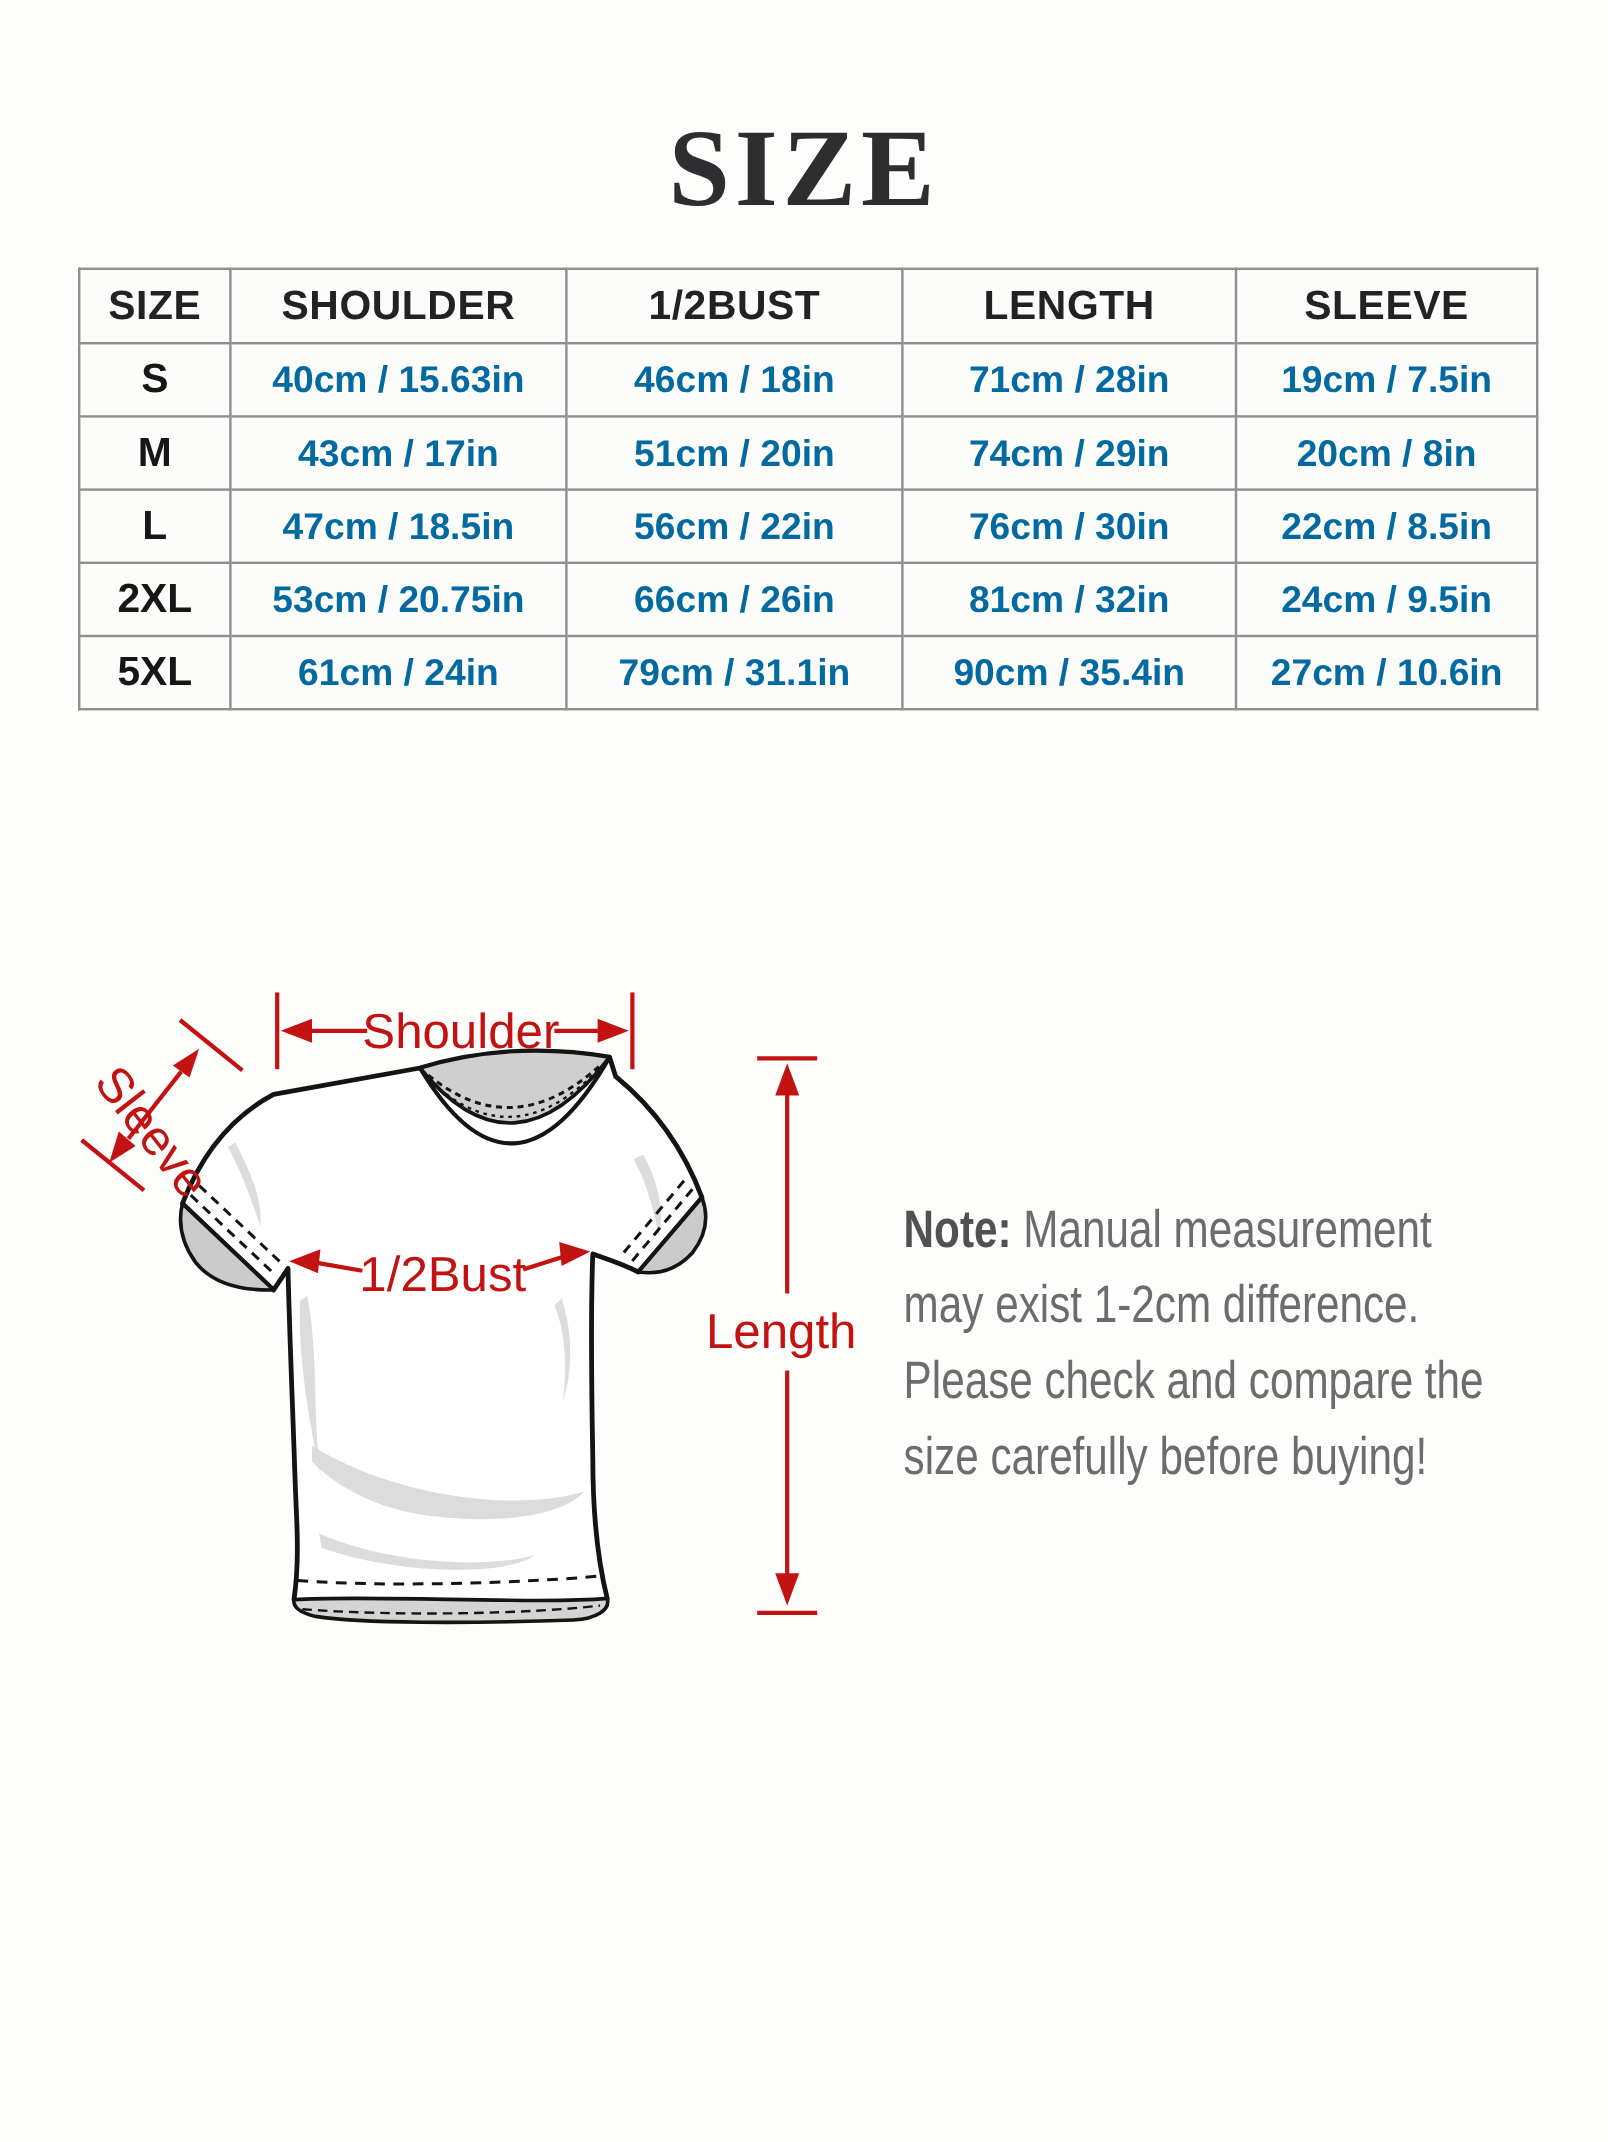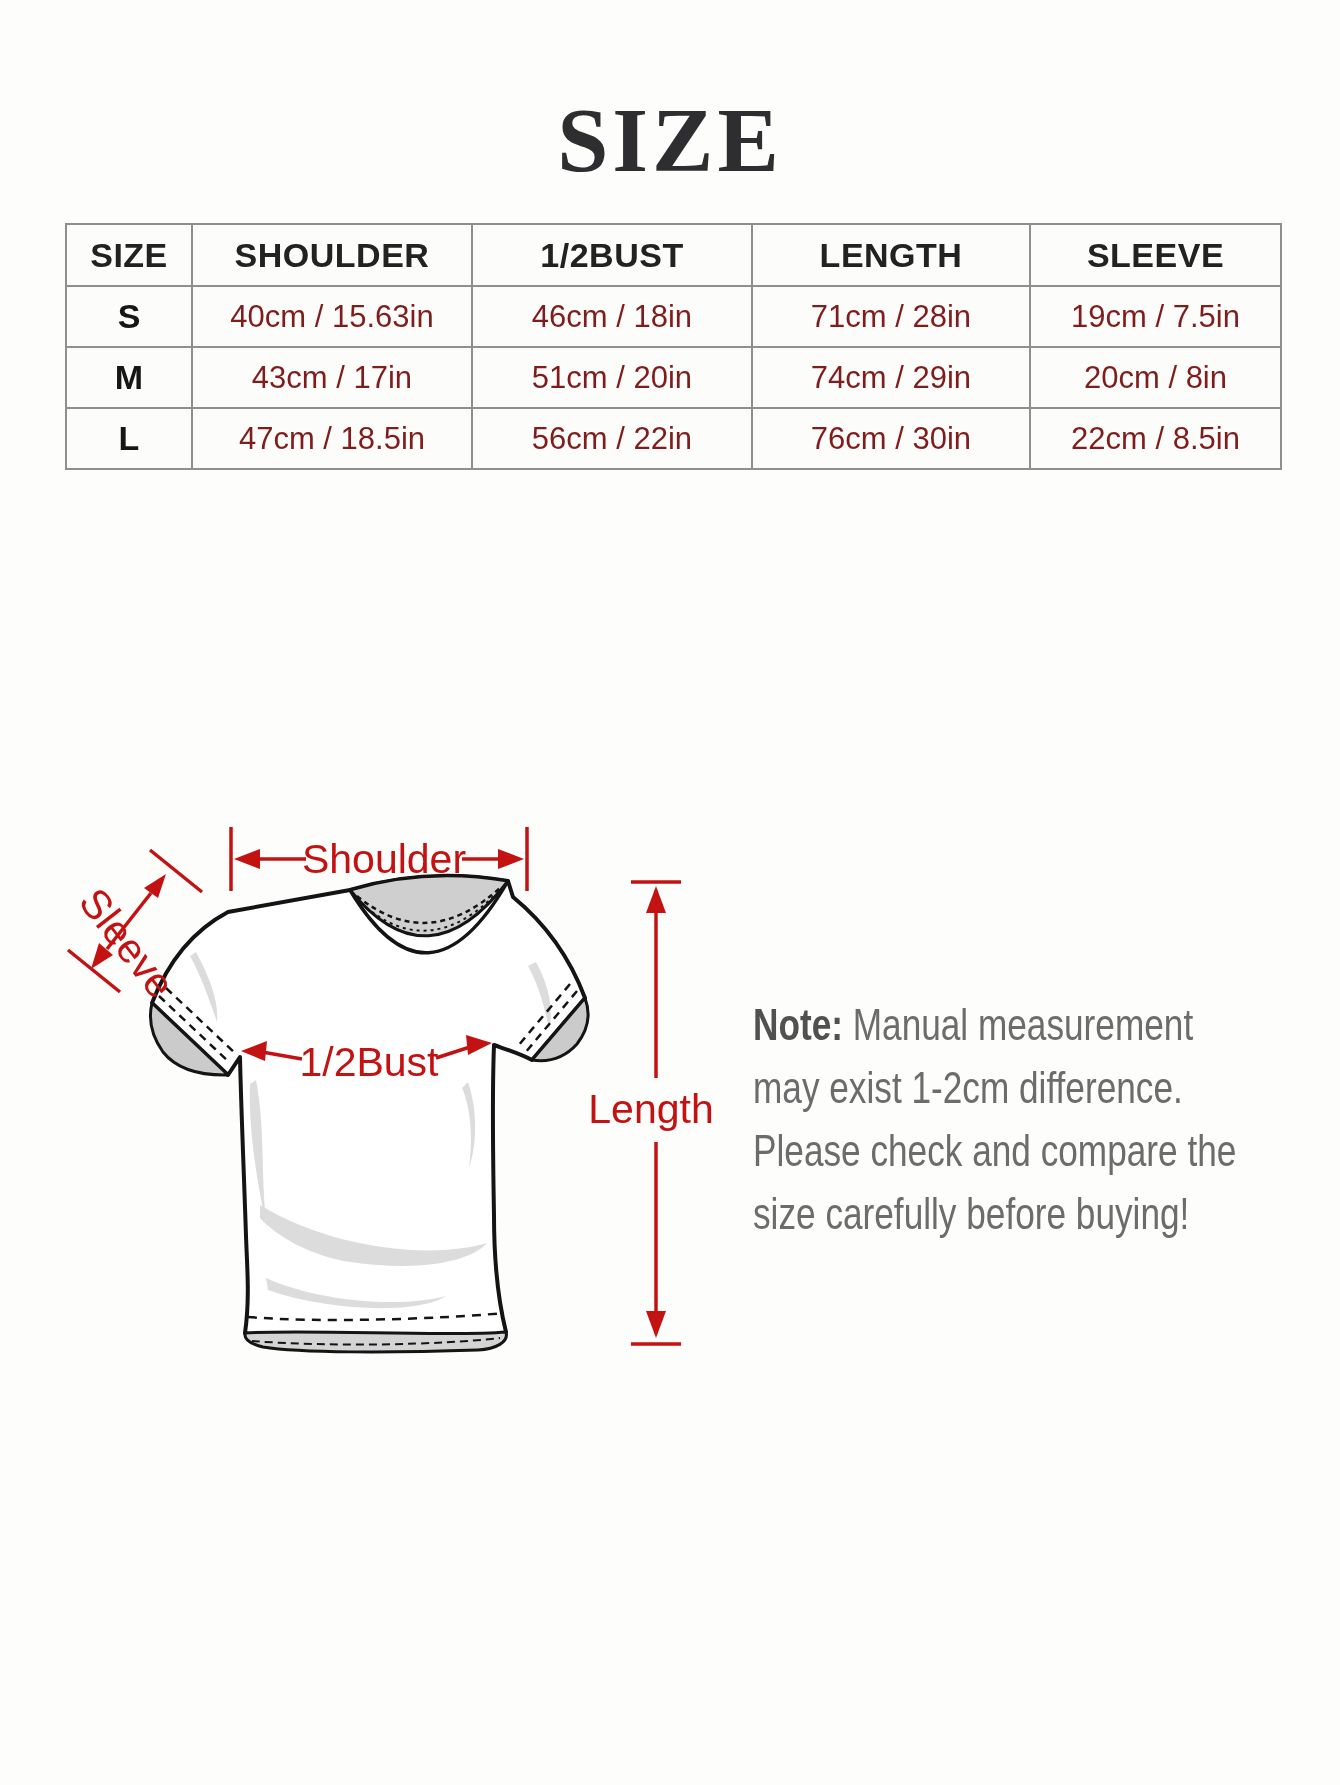--- a/index.html
+++ b/index.html
@@ -11,21 +11,21 @@
     position:absolute;top:94px;left:0;width:100%;text-align:center;
     font-family:"Liberation Serif",serif;font-weight:bold;font-size:92px;
     letter-spacing:4px;color:#2e2e31;line-height:1;
   }
   table.size-table{
     position:absolute;left:65px;top:223px;width:1215px;
     border-collapse:collapse;table-layout:fixed;background:#fcfcfb;
   }
   .size-table th,.size-table td{
     border:2px solid #8f8f8f;text-align:center;vertical-align:middle;
-    padding:0;height:59px;font-size:31px;color:#7f1d1d;font-weight:normal;
+    padding:0;height:59px;font-size:31px;color:#0369a1;font-weight:bold;
     white-space:nowrap;overflow:hidden;
   }
   .size-table th{font-weight:bold;color:#222;font-size:34px;height:60px;letter-spacing:0.5px;}
   .size-table td.size-col{font-weight:bold;color:#161616;font-size:34px;}
   .note{
     position:absolute;left:753px;top:993px;width:645px;
     font-size:44px;line-height:63px;color:#6c6c6c;
     transform:scaleX(0.80);transform-origin:0 0;
   }
   .note .note-label{font-weight:bold;color:#515151;}
@@ -74,20 +74,34 @@
       <td>51cm / 20in</td>
       <td>74cm / 29in</td>
       <td>20cm / 8in</td>
     </tr>
     <tr>
       <td class="size-col">L</td>
       <td>47cm / 18.5in</td>
       <td>56cm / 22in</td>
       <td>76cm / 30in</td>
       <td>22cm / 8.5in</td>
+    </tr>
+    <tr>
+      <td class="size-col">2XL</td>
+      <td>53cm / 20.75in</td>
+      <td>66cm / 26in</td>
+      <td>81cm / 32in</td>
+      <td>24cm / 9.5in</td>
+    </tr>
+    <tr>
+      <td class="size-col">5XL</td>
+      <td>61cm / 24in</td>
+      <td>79cm / 31.1in</td>
+      <td>90cm / 35.4in</td>
+      <td>27cm / 10.6in</td>
     </tr>
   </tbody>
 </table>
 
 <svg class="diagram" viewBox="0 0 1340 1785" aria-hidden="true">
 
   <g>
 
     <path class="shirt-stroke" d="
       M 350 890

